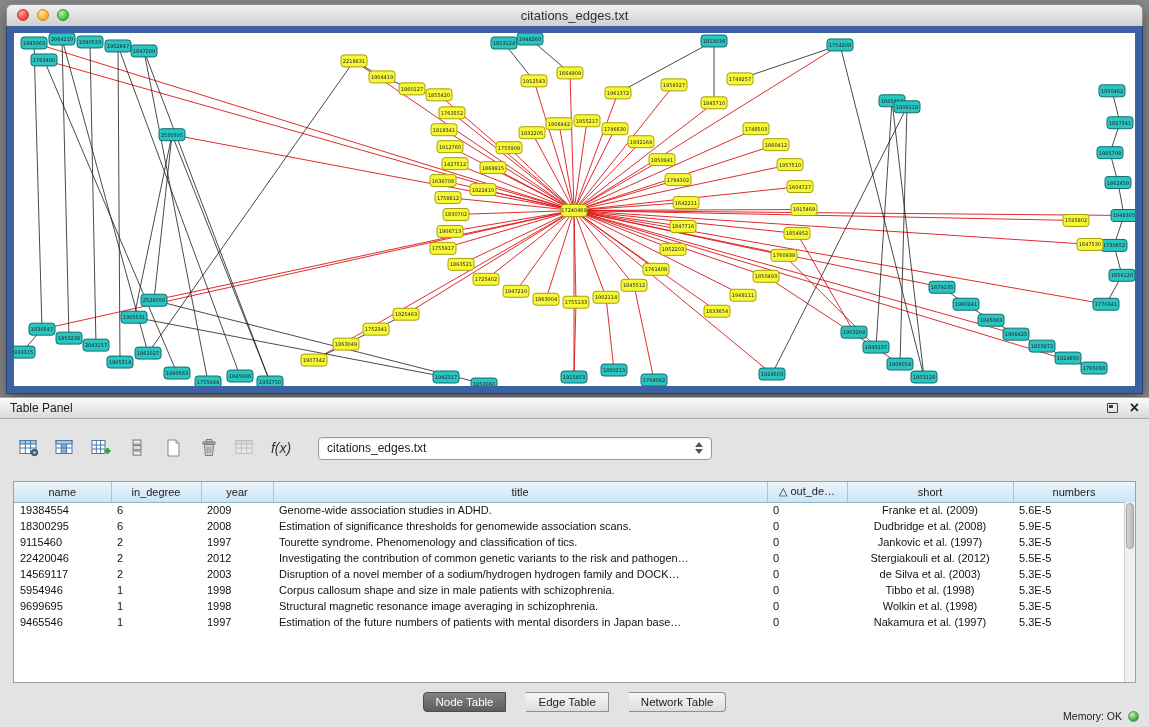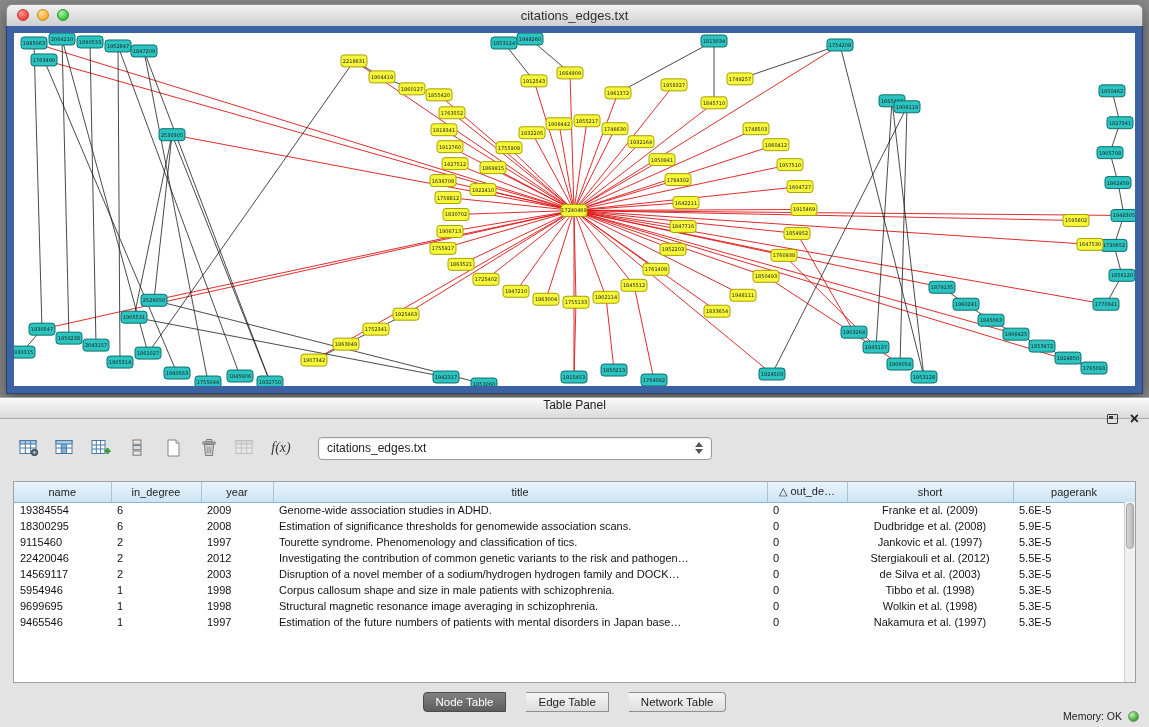--- a/index.html
+++ b/index.html
@@ -26,31 +26,31 @@
   .edge-red   { stroke:#dd1414; stroke-width:0.9; fill:none; }
   .edge-black { stroke:#1c1c1c; stroke-width:0.8; fill:none; }
   .node-y { fill:#f7f73a; stroke:#a8a000; stroke-width:1; }
   .node-t { fill:#2cc4c0; stroke:#0d6f6d; stroke-width:1; }
   svg.net text { font-family:"DejaVu Sans", sans-serif; font-size:5px; fill:#222; text-anchor:middle; }
 
   
   .table-panel { position:absolute; left:0; top:397px; width:1149px; height:330px; background:#e3e3e3; }
   .panel-titlebar { height:22px; background:linear-gradient(#fbfbfb,#d9d9d9);
     border-top:1px solid #a9a9a9; border-bottom:1px solid #ababab;
-    display:flex; align-items:center; padding:0 10px;flex-direction:column; }
+    display:flex; align-items:center; padding:0 10px; }
   .panel-title { font-size:12px; color:#222; }
   .panel-actions { margin-left:auto; display:flex; align-items:center; gap:12px; }
   .float-ico { width:11px; height:10px; border:1.5px solid #3a3a3a; border-radius:1px; position:relative; }
   .float-ico::after { content:""; position:absolute; left:1px; top:1px; width:4px; height:3px; background:#3a3a3a; }
   .close-ico { font-size:16px; font-weight:bold; color:#222; line-height:14px; cursor:default; }
 
   .toolbar { height:58px; display:flex; align-items:center; padding:0 0 0 16px; gap:10px; }
   .t-ico { width:26px; height:24px; display:flex; align-items:center; justify-content:center; }
   .t-ico.disabled { opacity:.4; }
-  .fx { font-family:Liberation Serif, serif; font-style:italic; font-size:14px; color:#333; }
+  .fx { font-family:Liberation Sans, sans-serif; font-style:italic; font-size:14px; color:#333; }
   .dropdown { margin-left:14px; width:394px; height:23px; background:#ffffff;
     border:1px solid #9a9a9a; border-radius:4px; display:flex; align-items:center;
     padding:0 8px; box-shadow:inset 0 1px 2px rgba(0,0,0,.08); }
   .dropdown .val { font-size:12px; color:#222; }
   .dd-arrows { margin-left:auto; display:flex; flex-direction:column; gap:2px; }
   .dd-arrows i { display:block; width:0; height:0; border-left:4px solid transparent; border-right:4px solid transparent; }
   .dd-up { border-bottom:5px solid #555; }
   .dd-down { border-top:5px solid #555; }
 
   .table-wrap { position:relative; margin:4px 13px 0 13px; height:202px; background:#fff;
@@ -752,21 +752,21 @@
             <col style="width:122px">
         </colgroup>
         <thead>
             <tr id="table-header-row">
               <th>name</th>
               <th>in_degree</th>
               <th>year</th>
               <th>title</th>
               <th>△ out_de…</th>
               <th>short</th>
-              <th>pagerank</th>
+              <th>numbers</th>
             </tr>
           </thead>
         <tbody id="table-body">
             <tr>
               <td>19384554</td>
               <td>6</td>
               <td>2009</td>
               <td>Genome-wide association studies in ADHD.</td>
               <td>0</td>
               <td class="c-center">Franke et al. (2009)</td>

